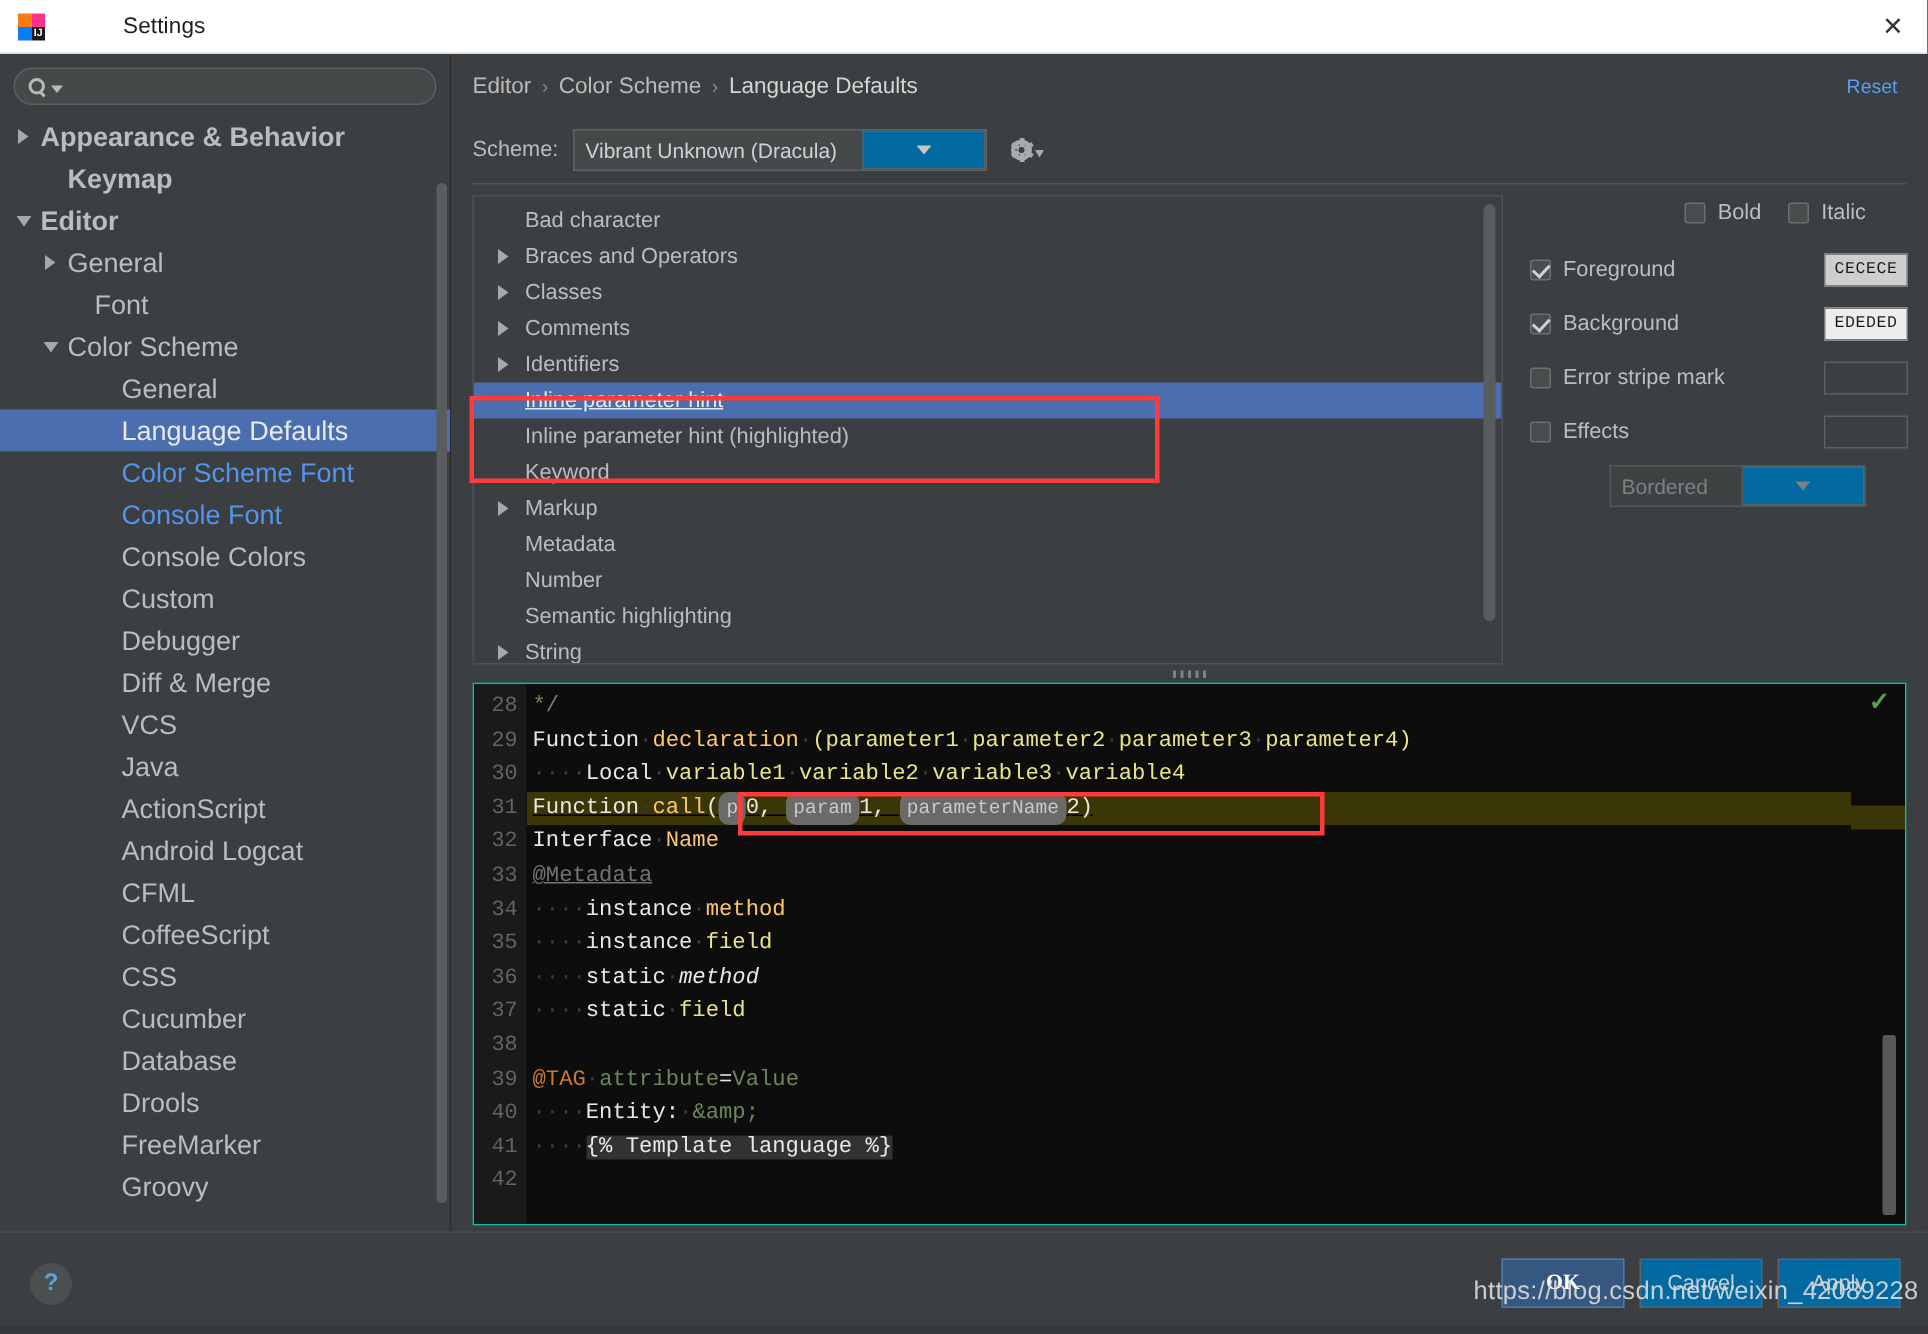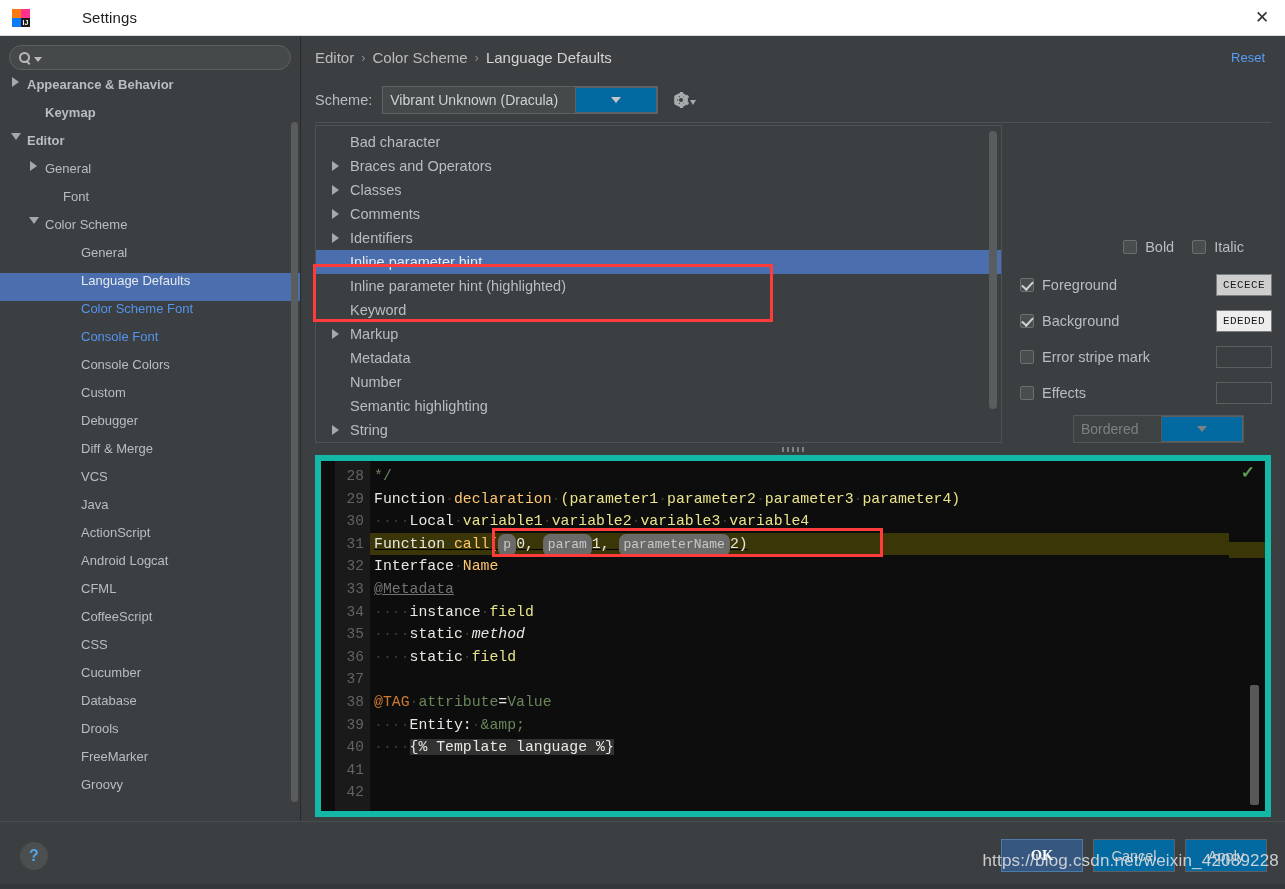--- a/index.html
+++ b/index.html
@@ -69,21 +69,21 @@
     width: 0; height: 0; border-left: 4px solid transparent; border-right: 4px solid transparent;
     border-top: 5px solid #b9b9b9; margin-left: 3px; margin-top: 3px;
   }
   .search-input {
     flex: 1; background: transparent; border: none; outline: none;
     color: #bbb; font-size: 13px; font-family: "Liberation Sans", sans-serif;
   }
 
   .tree { flex: 1 1 auto; overflow: hidden; position: relative; }
   .tree-item {
-    height: 28px; display: flex; align-items: flex-start; font-size: 13px;
+    height: 28px; display: flex; align-items: center; font-size: 18px;
     color: #b9bdc1; cursor: default; padding-right: 8px; white-space: nowrap;
   }
   .tree-item.sel { background: #4b6eaf; color: #e5e9ec; }
   .tree-item.blue { color: #5394ec; }
   .tree-item.bold { font-weight: bold; color: #b9bdc1; }
   .tw {
     width: 15px; flex: 0 0 15px; display: flex; align-items: center; justify-content: center;
   }
   .tw .arr-r { width: 0; height: 0; border-top: 5px solid transparent; border-bottom: 5px solid transparent; border-left: 7px solid #a5a9ad; }
   .tw .arr-d { width: 0; height: 0; border-left: 5px solid transparent; border-right: 5px solid transparent; border-top: 7px solid #a5a9ad; }
@@ -130,32 +130,32 @@
   .gear .sp { position:absolute; background:#a8abad; width:3px; height:16px; left:5.5px; top:-1px; }
   .gear .sp.b { transform: rotate(60deg); }
   .gear .sp.c { transform: rotate(120deg); }
   .gear .hole { position:absolute; left:5px; top:5px; width:4px; height:4px; background:#3c3f41; border-radius:50%; z-index:3; }
   .gear-caret { width:0; height:0; border-left:3.5px solid transparent; border-right:3.5px solid transparent; border-top:5px solid #a8abad; margin-top:5px; }
 
   .divider-line { height:1px; background:#4f5355; margin: 0 14px; }
 
   
   .mid {
-    flex: 0 0 320px; display: flex; padding: 7px 14px 0 14px; min-height: 0; align-items: flex-end;
+    flex: 0 0 320px; display: flex; padding: 7px 14px 0 14px; min-height: 0;
   }
   .scheme-list {
     width: 687px; flex: 0 0 687px; background: #3c3f41;
     border: 1px solid #4f5355; position: relative; overflow: hidden;
   }
   .slist-inner { padding-top: 4px; }
   .srow {
     height: 24px; display: flex; align-items: center; font-size: 14.5px;
     color: #b9bdc1; padding-left: 8px; white-space: nowrap; cursor: default;
   }
-  .srow.sel { background: #4b6eaf; color: #e7eaed; }
+  .srow.sel { background: #4b6eaf; color: #e7eaed; text-decoration: underline; }
   .srow .tw2 { width: 26px; flex: 0 0 26px; display: flex; align-items: center; }
   .srow .tw2 .arr-r { width:0; height:0; border-top:5px solid transparent; border-bottom:5px solid transparent; border-left:7px solid #a5a9ad; margin-left:8px; }
   .list-scrollbar {
     position: absolute; right: 4px; top: 5px; width: 8px; height: 278px;
     background: #5a5d5e; border-radius: 4px;
   }
 
   .attrs {
     flex: 1 1 auto; padding-left: 18px; padding-top: 4px;
   }
@@ -183,22 +183,22 @@
   .combo.dis .btn { border-left-color:#54585a; }
   .caret-dn.dis { border-top-color: #7d8184; }
 
   
   .splitter { height: 12px; flex: 0 0 12px; display:flex; align-items:center; justify-content:center; }
   .splitter .dots { display:flex; gap:3px; }
   .splitter .dots i { width:2px; height:5px; background:#7d8183; display:block; }
 
   
   .preview-wrap {
-    flex: 1 1 auto; margin: 0 14px 0 14px; border: 6px solid #14b8a6;
-    display: flex; min-height: 0; background: #0d0d0d; position: relative; overflow: hidden; padding-left: 14px;
+    flex: 1 1 auto; margin: 0 14px 0 14px; border: 1px solid #14b8a6;
+    display: flex; min-height: 0; background: #0d0d0d; position: relative; overflow: hidden;
   }
   .gutter {
     width: 35px; flex: 0 0 35px; background: #1a1a1a; color: #636363;
     font-family: "Liberation Mono", monospace; font-size: 14.5px;
     text-align: right; padding: 4px 6px 0 0; line-height: 22.6px;
   }
   .code {
     flex: 1 1 auto; background: #0d0d0d; font-family: "Liberation Mono", monospace;
     font-size: 14.8px; line-height: 22.6px; padding-top: 4px; position: relative;
     overflow: hidden; white-space: nowrap;
@@ -601,20 +601,21 @@
             <div>41</div>
             <div>42</div>
           </div>
         <div class="code" id="code">
             <div class="cline"><span class="dot"> </span><span class="k-grn">*/</span></div>
             <div class="cline"><span class="k-white">Function</span><span class="dot">·</span><span class="k-decl">declaration</span><span class="dot">·</span><span class="k-yel">(parameter1</span><span class="dot">·</span><span class="k-yel">parameter2</span><span class="dot">·</span><span class="k-yel">parameter3</span><span class="dot">·</span><span class="k-yel">parameter4)</span></div>
             <div class="cline"><span class="dot">····</span><span class="k-white">Local</span><span class="dot">·</span><span class="k-yel">variable1</span><span class="dot">·</span><span class="k-yel">variable2</span><span class="dot">·</span><span class="k-yel">variable3</span><span class="dot">·</span><span class="k-yel">variable4</span></div>
             <div class="cline hl"><span class="k-white">Function</span><span class="dot">·</span><span class="k-decl">call</span><span class="k-white">(</span><span class="hint">p</span><span class="k-white">0,</span><span class="k-white"> </span><span class="hint">param</span><span class="k-white">1,</span><span class="k-white"> </span><span class="hint">parameterName</span><span class="k-white">2)</span></div>
             <div class="cline"><span class="k-white">Interface</span><span class="dot">·</span><span class="k-decl">Name</span></div>
             <div class="cline"><span class="k-meta">@Metadata</span></div>
+            <div class="cline"><span class="dot">····</span><span class="k-white">instance</span><span class="dot">·</span><span class="k-decl">method</span></div>
             <div class="cline"><span class="dot">····</span><span class="k-white">instance</span><span class="dot">·</span><span class="k-yel">field</span></div>
             <div class="cline"><span class="dot">····</span><span class="k-white">static</span><span class="dot">·</span><span class="k-white k-ital">method</span></div>
             <div class="cline"><span class="dot">····</span><span class="k-white">static</span><span class="dot">·</span><span class="k-yel">field</span></div>
             <div class="cline">&nbsp;</div>
             <div class="cline"><span class="k-orange">@TAG</span><span class="dot">·</span><span class="k-grn">attribute</span><span class="k-white">=</span><span class="k-grn">Value</span></div>
             <div class="cline"><span class="dot">····</span><span class="k-white">Entity:</span><span class="dot">·</span><span class="k-grn">&amp;amp;</span></div>
             <div class="cline"><span class="dot">····</span><span class="k-white tpl-bg">{% Template language %}</span></div>
           </div>
         <div class="code-scroll-col">
           <div class="inspect-mark">✓</div>

